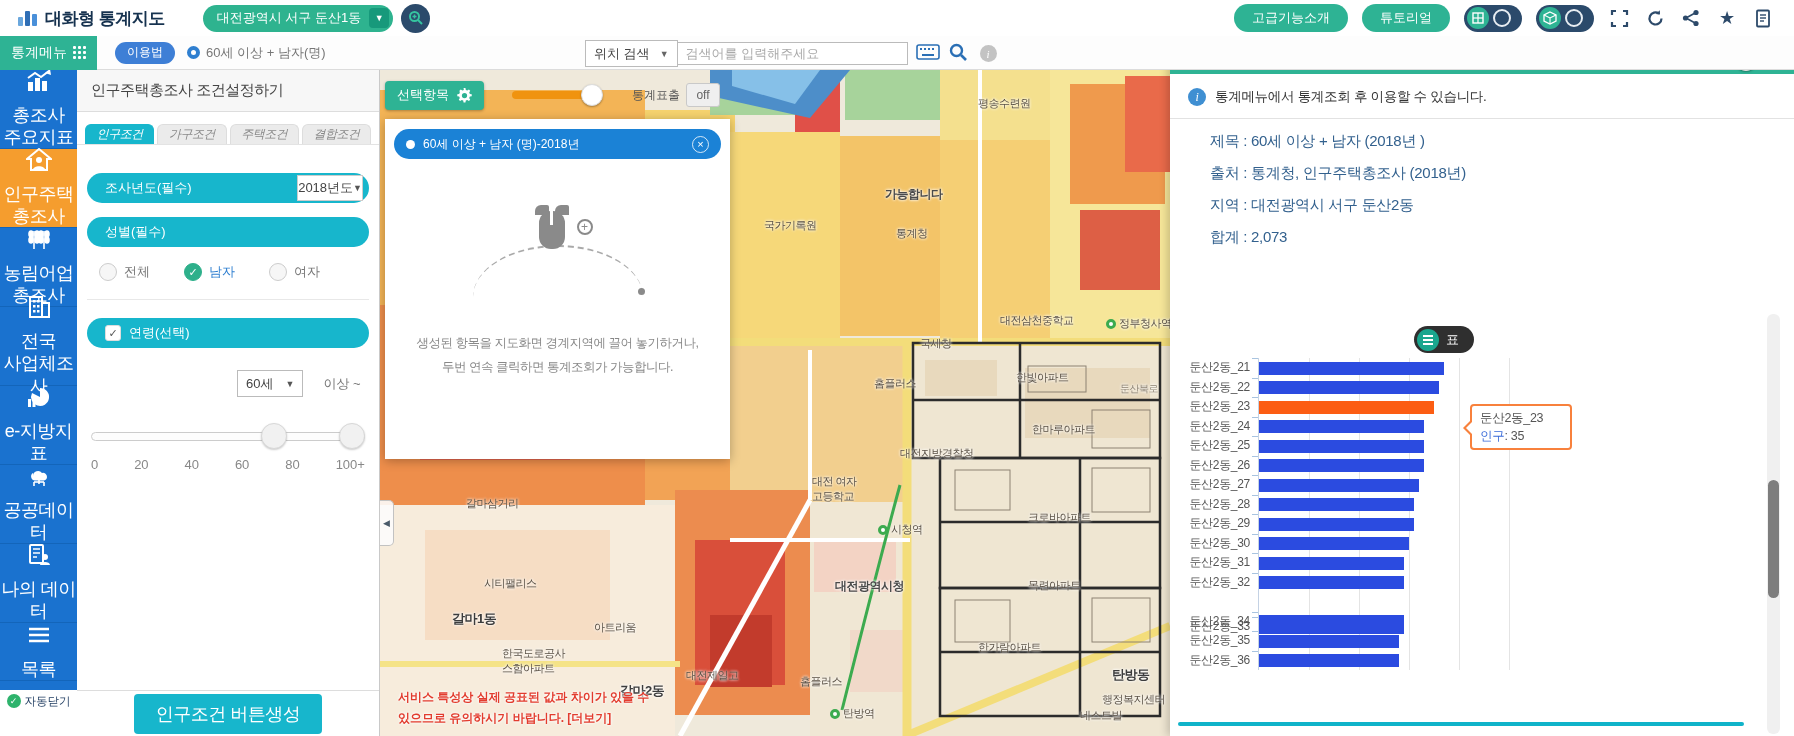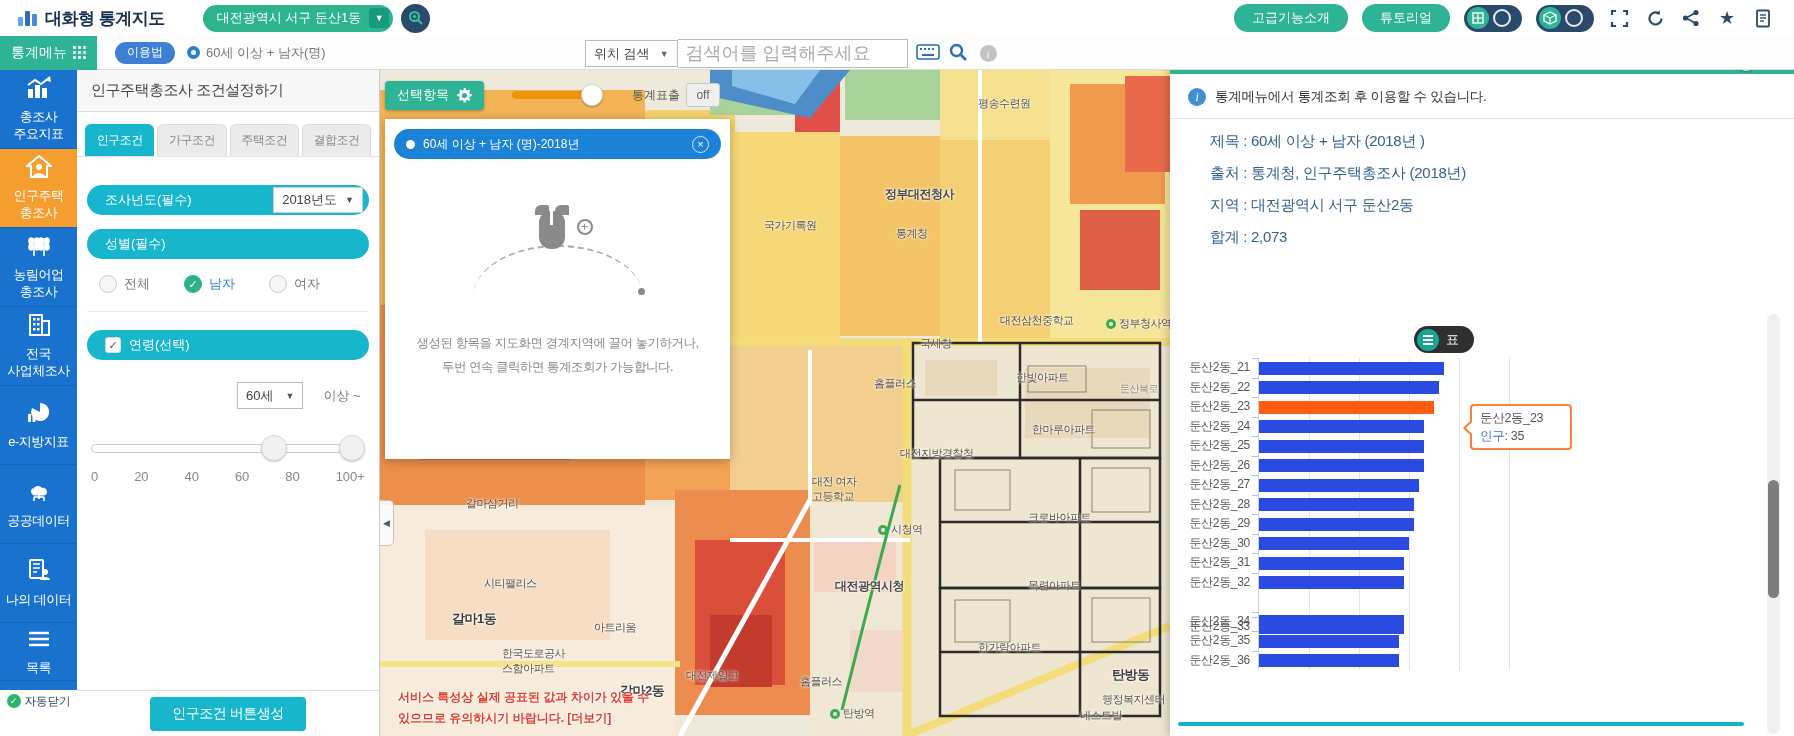--- a/index.html
+++ b/index.html
@@ -25,60 +25,60 @@
   
   #tbar { position:absolute; left:0; top:36px; width:1794px; height:34px; background:#fdfdfd; border-bottom:1px solid #dcdcdc; display:flex; align-items:center; z-index:39; }
   #stats-menu { width:97px; height:34px; background:#2eb394; color:#fff; font-size:14px; display:flex; align-items:center; justify-content:center; gap:6px; cursor:pointer; }
   .grid-ico { display:grid; grid-template-columns:repeat(3,3px); grid-gap:2px; }
   .grid-ico b { width:3px; height:3px; background:#fff; border-radius:1px; }
   #usage-btn { margin-left:18px; height:22px; background:#3e7fd6; color:#fff; border:none; border-radius:11px; font-size:12px; padding:0 12px; cursor:pointer; }
   #cur-cond { display:flex; align-items:center; gap:6px; margin-left:12px; color:#777; font-size:13px; }
   .radio-dot { width:13px; height:13px; border-radius:50%; border:4px solid #2f7fd0; background:#fff; }
   #search-grp { position:absolute; left:585px; top:4px; height:27px; display:flex; align-items:center; }
   #search-type { height:27px; border:1px solid #bbb; background:#fff; color:#444; font-size:13px; padding:0 8px; display:flex; align-items:center; gap:10px; cursor:pointer; }
-  #search-input { height:29px; width:230px; border:1px solid #bbb; border-left:none; font-size:18px; color:#333; padding:4px 8px; outline:none; }
+  #search-input { height:23px; width:230px; border:1px solid #bbb; border-left:none; font-size:13px; color:#333; padding:4px 8px; outline:none; }
   #search-input::placeholder { color:#aaa; }
   .blue-ico { color:#2a6fb5; margin-left:8px; cursor:pointer; }
   #info-dot { width:17px; height:17px; background:#c3c3c3; color:#fff; border-radius:50%; font-size:11px; font-style:italic; font-family:"Liberation Serif",serif; display:flex; align-items:center; justify-content:center; margin-left:12px; }
 
   
   #sidebar { position:absolute; left:0; top:70px; width:77px; height:666px; background:#1a72cf; z-index:38; display:flex; flex-direction:column; }
-  .sb-item { height:79px; border-bottom:1px solid #1365ba; color:#fff; font-size:13px; line-height:1.25; text-align:center; display:flex; flex-direction:column; align-items:center; justify-content:center; gap:5px; cursor:pointer; letter-spacing:-.5px; }
+  .sb-item { height:79px; border-bottom:1px solid #1365ba; color:#fff; font-size:18px; line-height:1.25; text-align:center; display:flex; flex-direction:column; align-items:center; justify-content:center; gap:5px; cursor:pointer; letter-spacing:-.5px; }
   .sb-item.active { background:#f59d2e; }
   .sb-item.small { height:58px; }
   .sb-item svg { width:26px; height:24px; }
   #sb-foot { margin-top:auto; background:#fff; height:46px; display:flex; align-items:flex-start; justify-content:center; padding-top:4px; gap:4px; font-size:11.5px; color:#1d3a5f; cursor:pointer; }
   .chk-c { width:14px; height:14px; border-radius:50%; background:#2eb36c; color:#fff; font-size:9px; display:flex; align-items:center; justify-content:center; }
 
   
   #lpanel { position:absolute; left:77px; top:70px; width:303px; height:666px; background:#fff; border-right:1px solid #c9c9c9; z-index:37; }
   #lp-title { height:42px; background:#f7f7f7; border-bottom:1px solid #ddd; font-size:15px; color:#444; display:flex; align-items:center; padding-left:14px; letter-spacing:-.5px; }
   #lp-tabs { display:flex; gap:3px; padding:12px 8px 0 8px; border-bottom:1px solid #e3e3e3; }
-  .lp-tab { flex:1; height:32px; background:#ebebeb; border:1px solid #ddd; border-bottom:none; border-radius:6px 6px 0 0; font-size:12px; color:#888; display:flex; align-items:center; justify-content:center; cursor:pointer; letter-spacing:-.5px; }
+  .lp-tab { flex:1; height:20px; background:#ebebeb; border:1px solid #ddd; border-bottom:none; border-radius:6px 6px 0 0; font-size:12px; color:#888; display:flex; align-items:center; justify-content:center; cursor:pointer; letter-spacing:-.5px;font-style:italic; }
   .lp-tab.active { background:#17b6cc; color:#fff; border-color:#17b6cc; }
   .teal-pill { position:relative; margin:0 10px; height:30px; background:#17b6cc; border-radius:15px; display:flex; align-items:center; color:#fff; font-size:13px; padding-left:18px; }
-  .pill-select { position:absolute; right:6px; top:2px; height:26px; background:#fff; border:1px solid #ccc; font-size:13px; color:#444; display:flex; align-items:center; gap:8px; padding:0 8px; cursor:pointer; }
+  .pill-select { position:absolute; right:6px; top:2px; height:26px; background:#fff; border:1px solid #ccc; font-size:13px; color:#444; display:flex; align-items:center; padding:0 0; cursor:pointer; }
   #lp-year { margin-top:28px; }
   #lp-sex { margin-top:14px; }
   #lp-radios { display:flex; align-items:center; gap:34px; padding:16px 0 0 22px; font-size:13px; color:#777; }
   .radio-i { display:flex; align-items:center; gap:7px; cursor:pointer; }
   .rc { width:18px; height:18px; border-radius:50%; border:1px solid #ccc; background:#f6f6f6; }
   .rc.on { background:#2eb08b; border-color:#2eb08b; color:#fff; font-size:11px; display:flex; align-items:center; justify-content:center; }
   .radio-i.sel span.t { color:#2f7fd0; }
   .lp-div { border-top:1px solid #e8e8e8; margin:18px 10px 0 10px; }
   #lp-age { margin-top:18px; }
   .agebox { width:16px; height:16px; background:#fff; border-radius:3px; color:#555; font-size:11px; display:flex; align-items:center; justify-content:center; margin-right:8px; border:1px solid #ddd; }
   #age-sel-row { display:flex; align-items:center; gap:20px; padding:22px 0 0 160px; font-size:13px; color:#777; }
   #age-select { height:27px; border:1px solid #bbb; background:#fff; font-size:13px; color:#444; display:flex; align-items:center; gap:12px; padding:0 8px; cursor:pointer; }
   #slider-wrap { position:relative; margin:26px 14px 0 14px; height:26px; }
   #slider-track { position:absolute; left:0; right:0; top:9px; height:9px; background:#fdfdfd; border:1px solid #ccc; border-radius:5px; }
   .sl-handle { position:absolute; top:0; width:26px; height:26px; border-radius:50%; background:#f1f1f1; border:1px solid #d8d8d8; box-shadow:0 1px 2px rgba(0,0,0,.2); cursor:pointer; }
   #age-ticks { display:flex; justify-content:space-between; padding:8px 14px 0 14px; font-size:13px; color:#888; }
   #lp-bottom { position:absolute; left:0; right:0; bottom:0; height:46px; border-top:1px solid #ddd; display:flex; align-items:center; justify-content:center; }
-  #gen-btn { background:#17b6cc; color:#fff; border:none; border-radius:4px; font-size:14px; padding:8px 22px; cursor:pointer; letter-spacing:-.5px; }
+  #gen-btn { background:#17b6cc; color:#fff; border:none; border-radius:4px; font-size:18px; padding:8px 22px; cursor:pointer; letter-spacing:-.5px; }
 
   
   #map { position:absolute; left:380px; top:70px; width:790px; height:666px; background:#efe9db; overflow:hidden; z-index:1; cursor:grab; }
   .patch { position:absolute; }
   #map svg.overlay { position:absolute; left:0; top:0; z-index:3; }
   .map-label { position:absolute; z-index:4; font-size:11px; color:#5a5145; letter-spacing:-.5px; white-space:pre; text-shadow:0 0 3px #fff,0 0 3px #fff; }
   .map-label.district { font-size:13px; color:#3c3c3c; font-weight:bold; }
   .map-label.road { color:#8d8373; font-size:10px; }
   .map-label.big { font-size:12px; color:#4a4a4a; font-weight:bold; }
   .st-mark { display:inline-block; width:10px; height:10px; border:3px solid #3cab4f; border-radius:50%; background:#fff; vertical-align:-2px; margin-right:3px; }
@@ -494,21 +494,21 @@
         <rect x="648" y="296" width="58" height="26"></rect>
           <rect x="712" y="340" width="58" height="38"></rect>
         <rect x="575" y="400" width="55" height="40"></rect>
           <rect x="712" y="398" width="58" height="44"></rect>
         <rect x="575" y="530" width="55" height="42"></rect>
           <rect x="712" y="528" width="58" height="44"></rect>
       </g>
     </svg>
     <div id="map-labels">
         <div class="map-label " style="left: 598px; top: 26px;">평송수련원</div>
-        <div class="map-label big" style="left: 505px; top: 116px;">정부대전청사</div>
+        <div class="map-label big" style="left: 505px; top: 116px;">가능합니다</div>
         <div class="map-label " style="left: 516px; top: 156px;">통계청</div>
         <div class="map-label " style="left: 384px; top: 148px;">국가기록원</div>
         <div class="map-label " style="left: 620px; top: 243px;">대전삼천중학교</div>
         <div class="map-label " style="left: 726px; top: 246px;"><span class="st-mark"></span>정부청사역</div>
         <div class="map-label " style="left: 540px; top: 266px;">국세청</div>
         <div class="map-label " style="left: 494px; top: 306px;">홈플러스</div>
         <div class="map-label " style="left: 636px; top: 300px;">한빛아파트</div>
         <div class="map-label road" style="left: 740px; top: 312px;">둔산북로</div>
         <div class="map-label " style="left: 652px; top: 352px;">한마루아파트</div>
         <div class="map-label " style="left: 520px; top: 376px;">대전지방경찰청</div>

